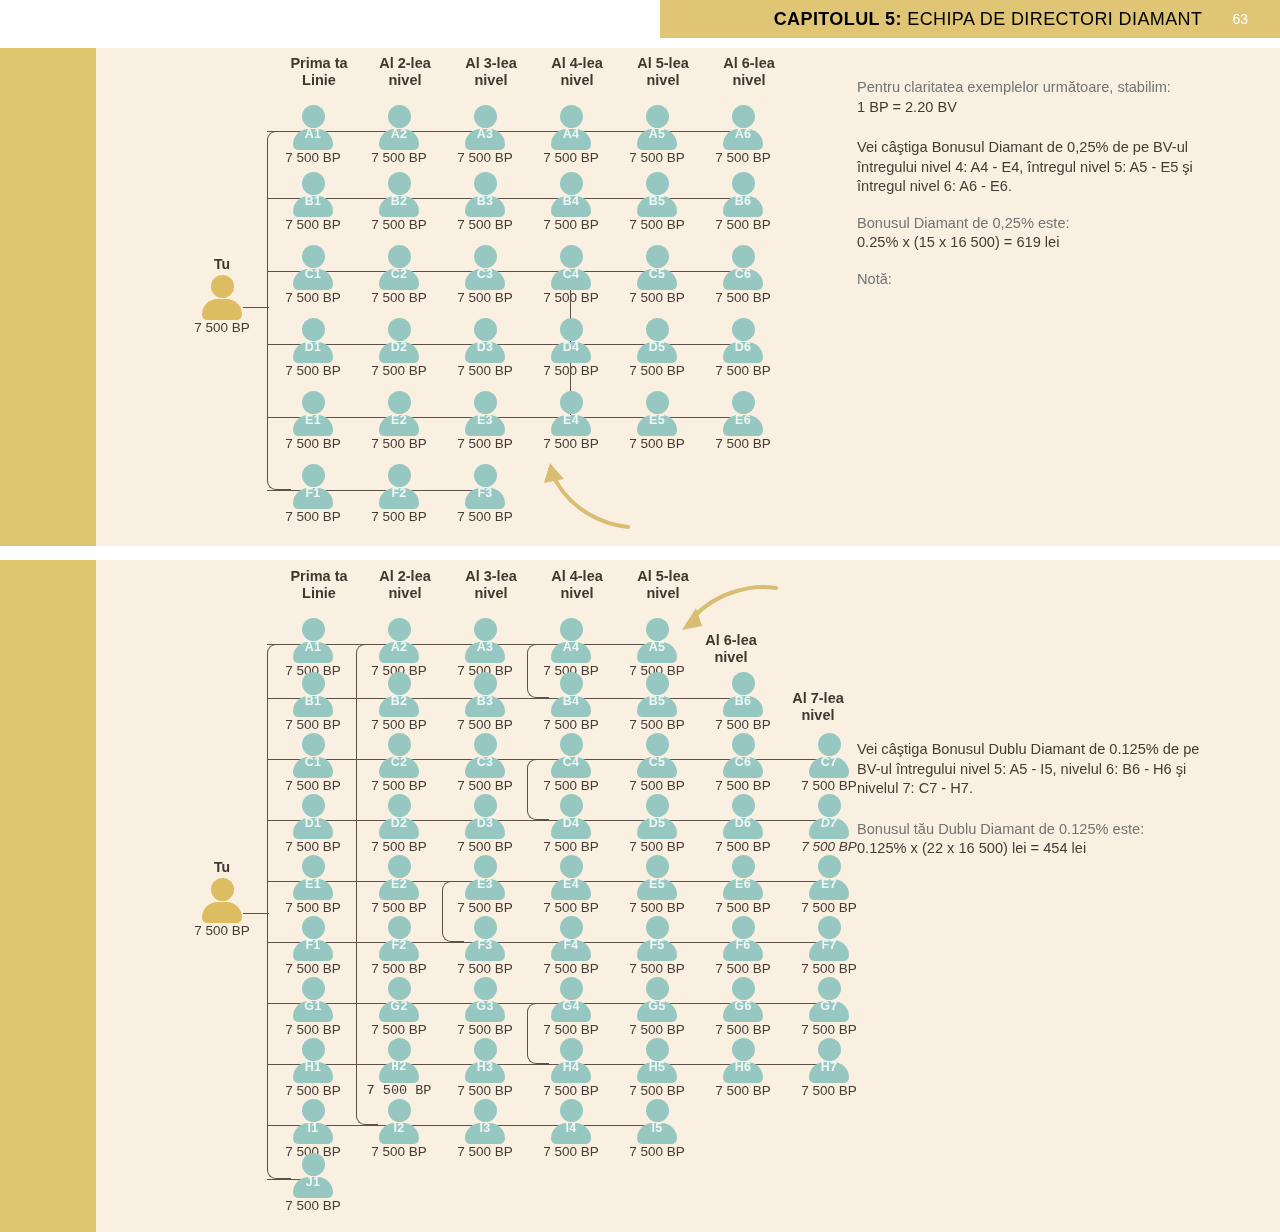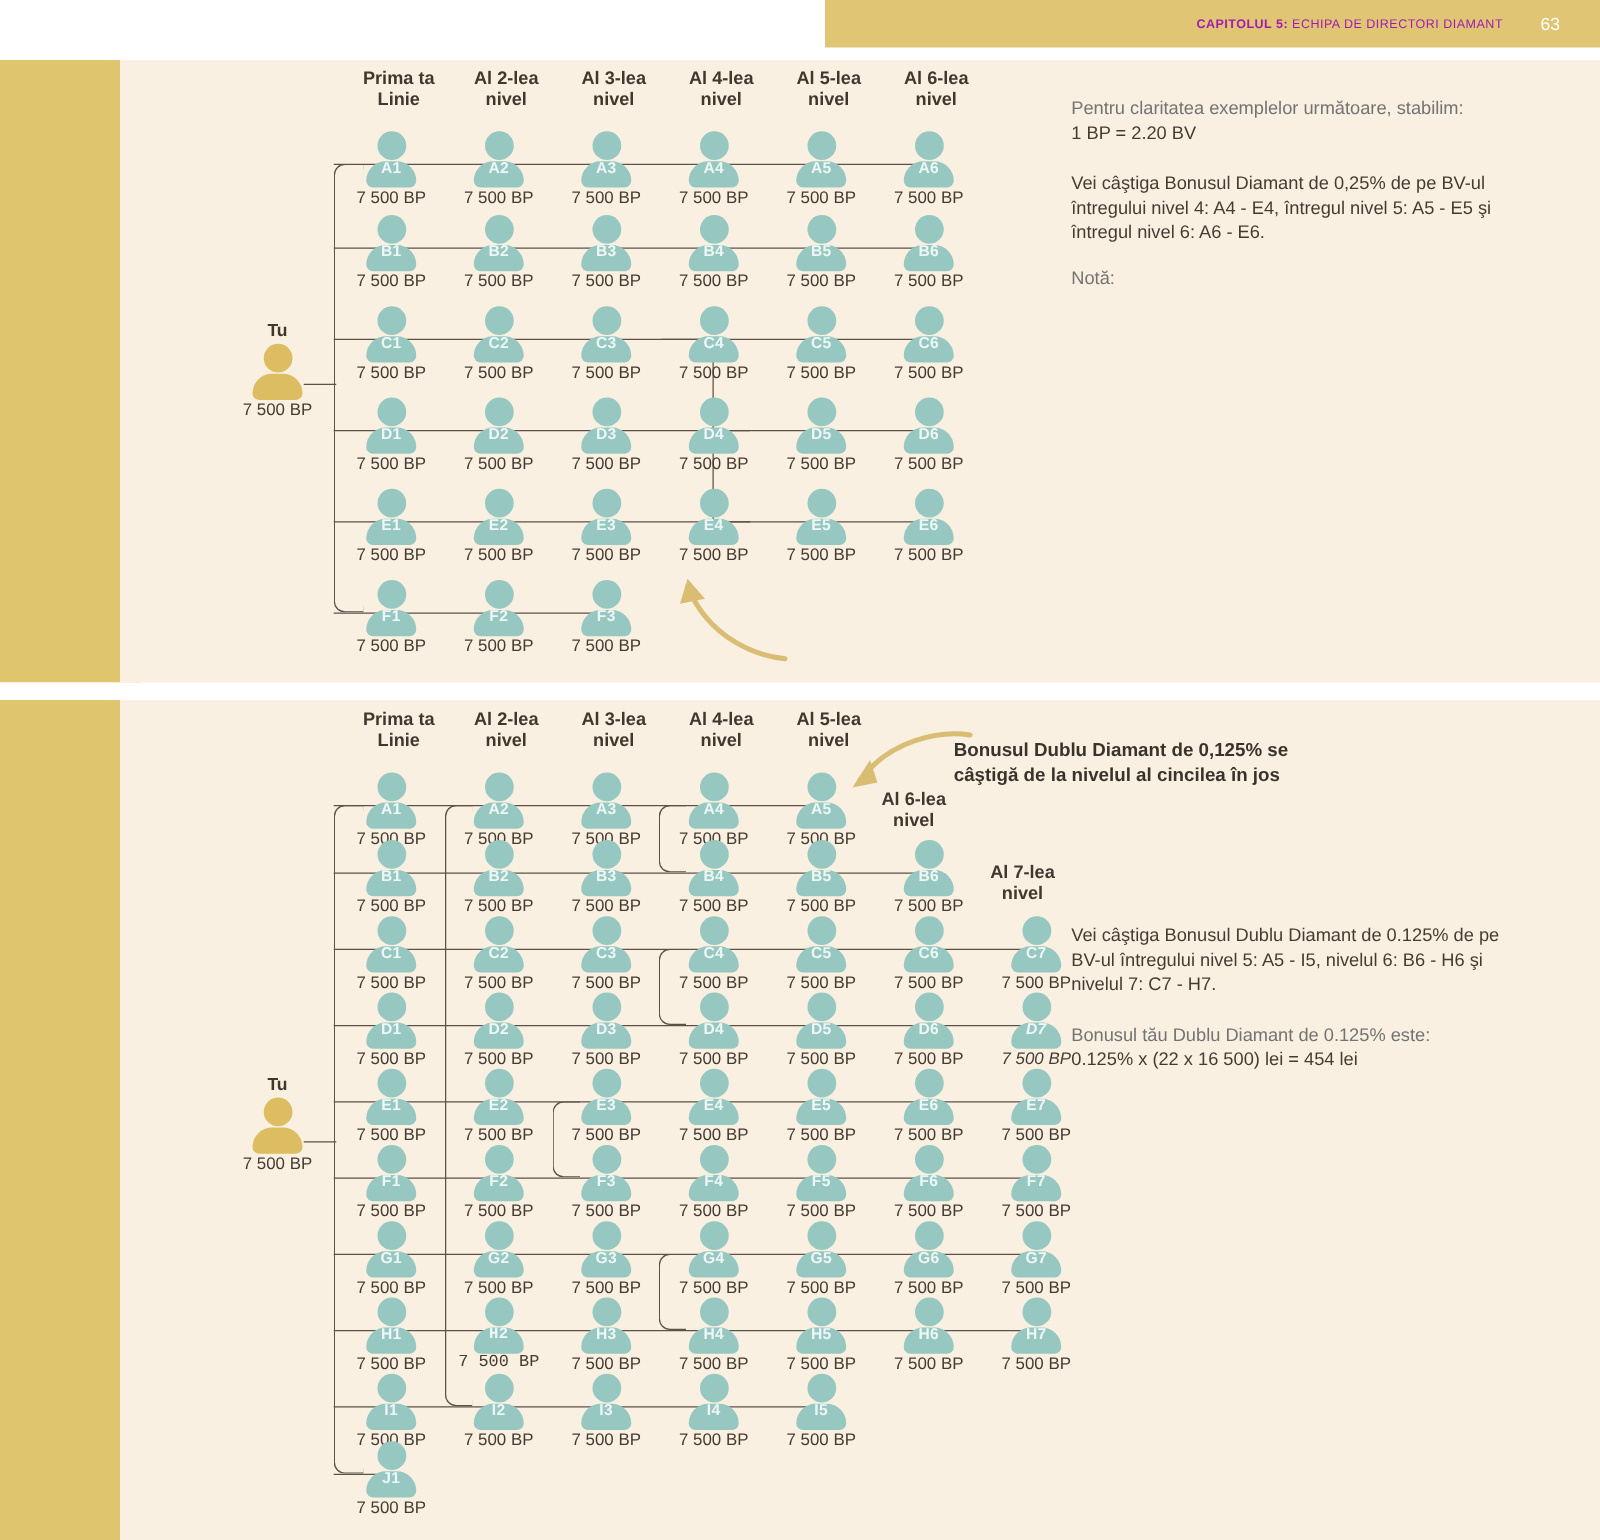--- a/index.html
+++ b/index.html
@@ -11,21 +11,21 @@
   }
   #root { position: relative; width: 1280px; height: 1232px; background: #ffffff; }
 
   
   .header-bar {
     position: absolute; left: 660px; top: 0; width: 620px; height: 38px;
     background: #dfc574;
     display: flex; align-items: center; justify-content: flex-end;
   }
   .header-title {
-    color: #a21caf; font-size: 10px; letter-spacing: .4px; white-space: nowrap;
+    color: #000000; font-size: 18px; letter-spacing: .4px; white-space: nowrap;
   }
   .header-title b { font-weight: 700; }
   .header-page {
     color: #ffffff; font-size: 14px; margin-left: 30px; margin-right: 32px;
   }
 
   
   .panel {
     position: absolute; background: #faf0e2;
   }
@@ -447,20 +447,21 @@
   <div class="arrow" style="left:528px;top:455px;">
     <svg width="110" height="75" viewBox="0 0 110 75">
       <path d="M100 72 C 80 70, 40 58, 22 14" stroke="#d8bd73" stroke-width="4" fill="none" stroke-linecap="round"></path>
       <path d="M22 8 L 16 28 L 36 24 Z" fill="#d8bd73"></path>
     </svg>
   </div>
 
   <div class="sidetext" style="left:857px;top:78px;width:350px;">
     <p><b>Pentru claritatea exemplelor următoare, stabilim:</b><br><span> 1 BP = 2.20 BV</span></p>
     <p style="margin-top:21px;"><b></b><span>Vei câştiga Bonusul Diamant de 0,25% de pe BV-ul întregului nivel 4: A4 - E4, întregul nivel 5: A5 - E5 şi întregul nivel 6: A6 - E6.</span></p>
+    <p><b>Bonusul Diamant de 0,25% este:</b><br><span> 0.25% x (15 x 16 500) = 619 lei</span></p>
     <p><b>Notă:</b><br></p>
   </div>
 
   <div class="panel" id="panel2"></div>
 
   <div class="colhead" style="left:271px;top:568px;">Prima ta<br>Linie</div>
   <div class="colhead" style="left:357px;top:568px;">Al 2-lea<br>nivel</div>
   <div class="colhead" style="left:443px;top:568px;">Al 3-lea<br>nivel</div>
   <div class="colhead" style="left:529px;top:568px;">Al 4-lea<br>nivel</div>
   <div class="colhead" style="left:615px;top:568px;">Al 5-lea<br>nivel</div>
@@ -1018,20 +1019,19 @@
     </div>
     <div class="bp">7 500 BP</div>
   </div>
 
   <div class="arrow" style="left:672px;top:582px;">
     <svg width="110" height="58" viewBox="0 0 110 58">
       <path d="M104 6 C 80 2, 40 10, 16 42" stroke="#d8bd73" stroke-width="4" fill="none" stroke-linecap="round"></path>
       <path d="M10 48 L 30 44 L 24 26 Z" fill="#d8bd73"></path>
     </svg>
   </div>
-  <div class="callout" style="left:763px;top:591px;width:430px;">Bonusul Dublu Diamant de 0,125% se<br>câştigă de la nivelul al cincilea în jos</div>
 
   <div class="sidetext" style="left:857px;top:740px;width:350px;">
     <p><b></b><span>Vei câştiga Bonusul Dublu Diamant de 0.125% de pe BV-ul întregului nivel 5: A5 - I5, nivelul 6: B6 - H6 şi nivelul 7: C7 - H7.</span></p>
     <p style="margin-top:21px;"><b>Bonusul tău Dublu Diamant de 0.125% este:</b><br><span> 0.125% x (22 x 16 500) lei = 454 lei</span></p>
   </div>
 
 </div>
 
 </body></html>

